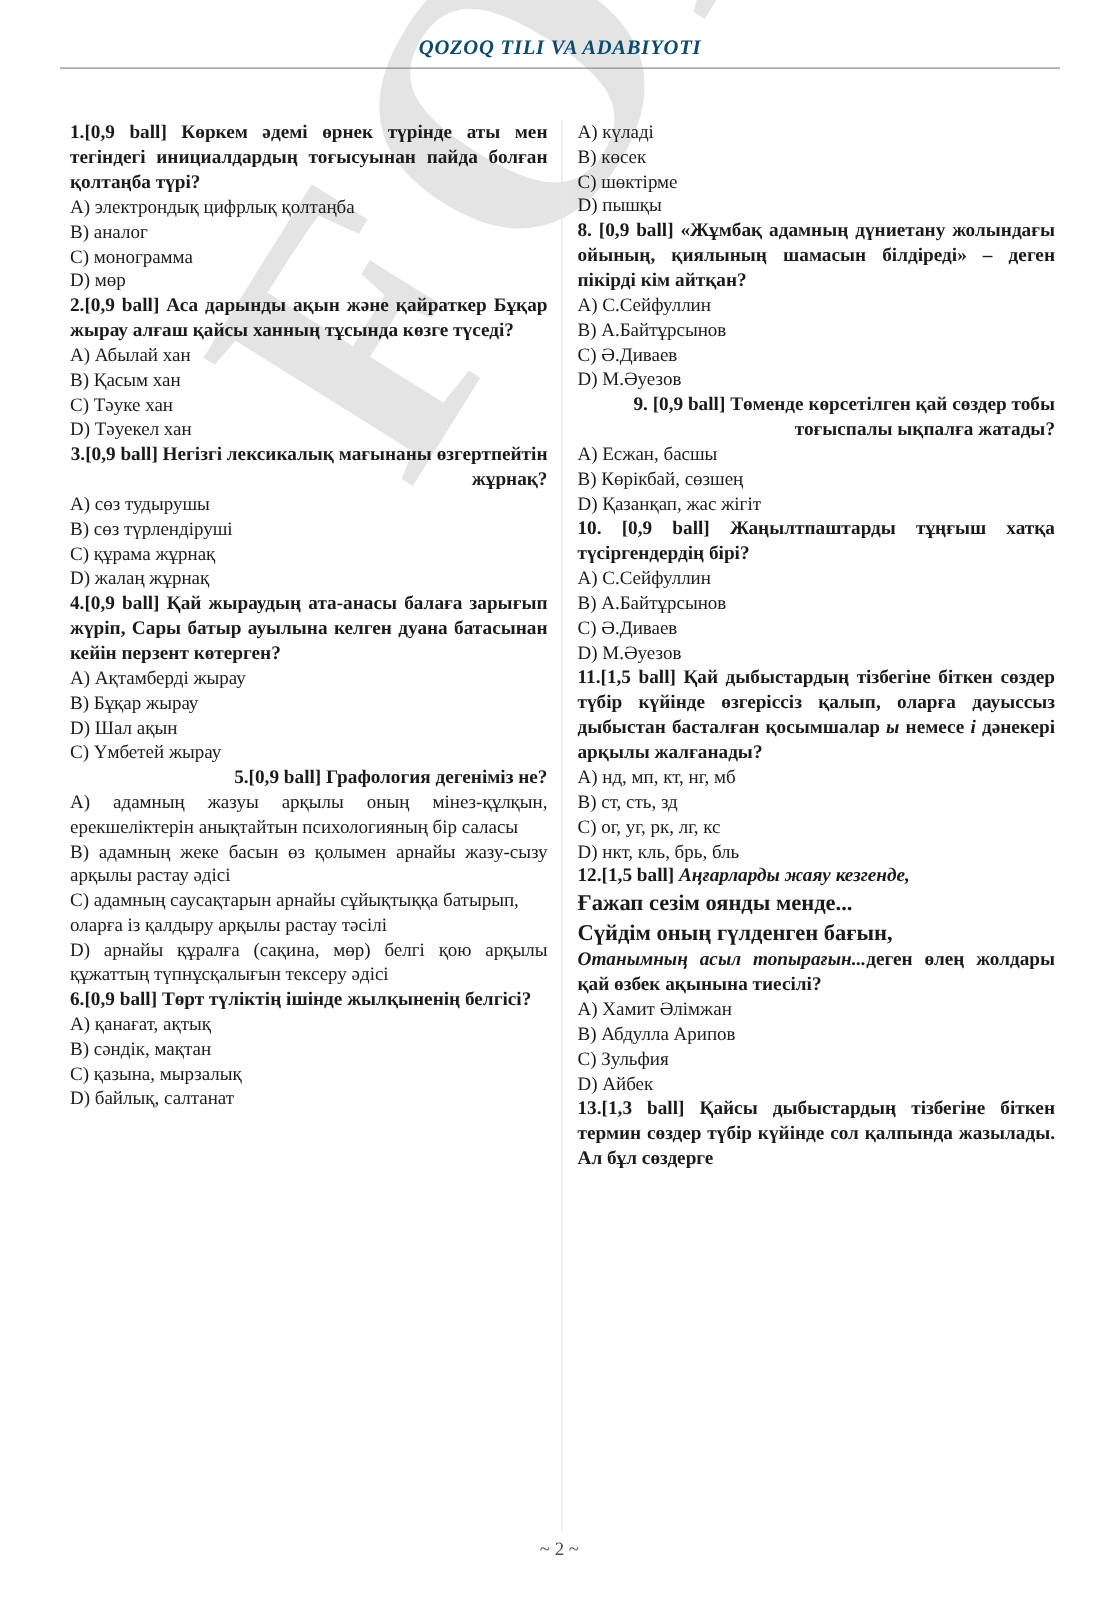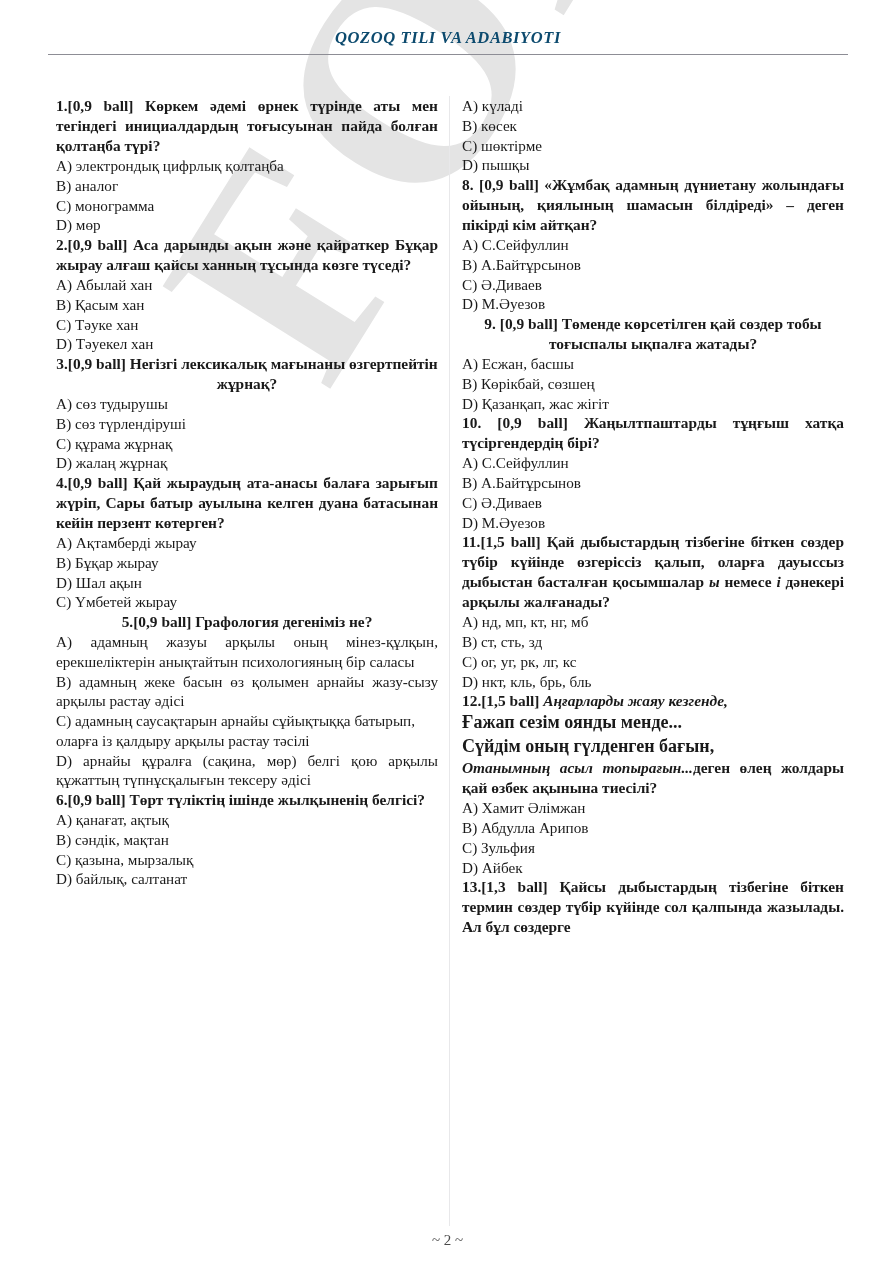--- a/index.html
+++ b/index.html
@@ -100,21 +100,21 @@
     margin: 0 0 0 0;
   }
   .q-stem {
     font-weight: bold;
     font-size: 15.4px;
     line-height: 1.30;
     text-align: justify;
     margin: 0;
   }
   .q-stem.nojust {
-    text-align: center;
+    text-align: right;
   }
   .opt {
     font-weight: normal;
     font-size: 15.2px;
     line-height: 1.30;
     text-align: justify;
     margin: 0;
   }
   .opt.nojust {
     text-align: left;

